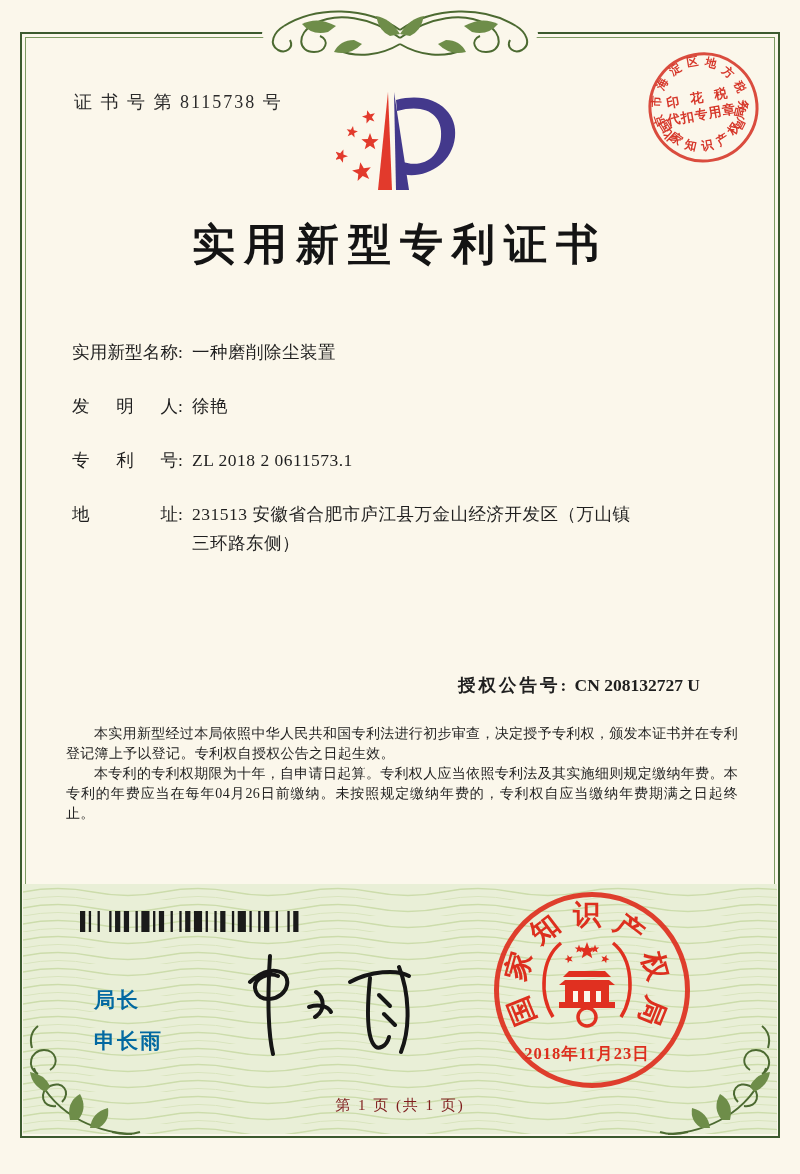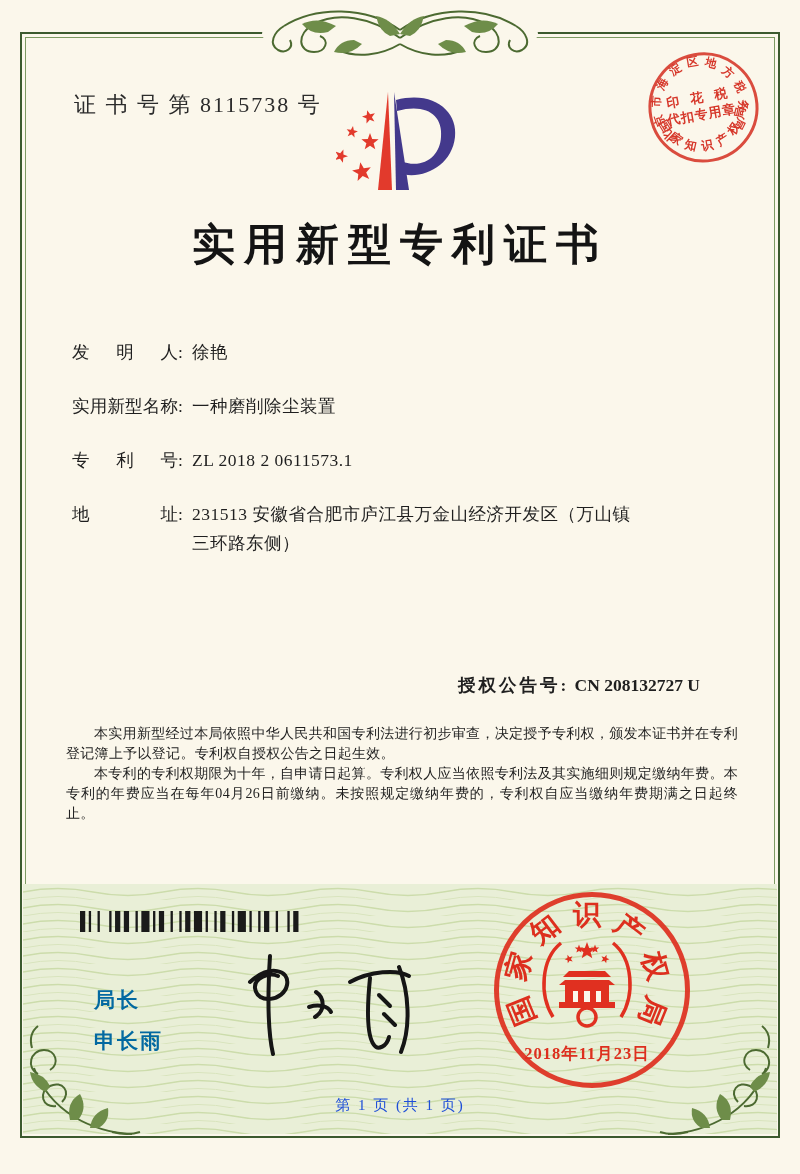--- a/index.html
+++ b/index.html
@@ -8,21 +8,21 @@
     background:#fbf7eb;
     font-family:"Liberation Serif","DejaVu Serif",serif;
     color:#1f1f1f;
     -webkit-font-smoothing:antialiased;
   }
   .frame-outer{position:absolute;left:20px;right:20px;top:32px;bottom:36px;border:2px solid #3c5a2e;}
   .frame-inner{position:absolute;left:3px;right:3px;top:3px;bottom:3px;border:1px solid #7d9a62;}
   .green-band{position:absolute;left:23px;right:23px;top:884px;bottom:40px;background:#e9efd7;overflow:hidden;}
   .green-band svg{display:block;}
 
-  .cert-no{position:absolute;left:74px;top:90px;font-size:22px;letter-spacing:2px;color:#2b2b2b;}
+  .cert-no{position:absolute;left:74px;top:90px;font-size:18px;letter-spacing:2px;color:#2b2b2b;}
   .doc-title{position:absolute;left:0;top:216px;width:100%;text-align:center;
     font-size:43px;font-weight:700;letter-spacing:9px;color:#141414;}
 
   .logo{position:absolute;left:336px;top:80px;}
 
   .tax-stamp{position:absolute;left:640px;top:45px;width:120px;height:120px;color:#d6382b;
     transform:rotate(-10deg);}
   .tax-stamp .ring-circle{position:absolute;left:8px;top:8px;width:104px;height:104px;border:3px solid #d6382b;border-radius:50%;opacity:.9;}
   .tax-stamp .center-text{position:absolute;left:0;width:100%;text-align:center;font-weight:700;}
   .tax-stamp .ct1{top:44px;font-size:13px;letter-spacing:4px;}
@@ -49,21 +49,21 @@
     font-size:21px;font-weight:600;color:#0369a1;}
   .director div{margin-bottom:13px;letter-spacing:2px;}
   .signature{position:absolute;left:212px;top:948px;}
 
   .seal{position:absolute;left:487px;top:885px;width:200px;height:200px;color:#dd2f1e;}
   .seal .seal-circle{position:absolute;left:7px;top:7px;width:186px;height:186px;border:5px solid #dd2f1e;border-radius:50%;opacity:.92;}
   .seal .emblem{position:absolute;left:50px;top:40px;}
   .seal .seal-date{position:absolute;left:0;top:158px;width:100%;text-align:center;
     font-size:16.5px;font-weight:600;letter-spacing:1px;}
 
-  .page-footer{position:absolute;left:0;top:1096px;width:100%;text-align:center;font-size:15px;letter-spacing:2px;color:#1d4ed8;}
+  .page-footer{position:absolute;left:0;top:1096px;width:100%;text-align:center;font-size:15px;letter-spacing:2px;color:#7f1d1d;}
 
   .ornament{position:absolute;}
   .orn-top{left:240px;top:4px;}
   .orn-bl{left:12px;top:1008px;}
   .orn-br{left:658px;top:1008px;transform:scaleX(-1);}
 </style>
 </head>
 <body>
 
 <div class="frame-outer">
@@ -168,25 +168,25 @@
       <span class="ring-ch" style="left: 60px; top: 101px; font-size: 12px; transform: translate(-50%, -50%) rotate(0deg);">识</span>
       <span class="ring-ch" style="left: 75.8001px; top: 97.8333px; font-size: 12px; transform: translate(-50%, -50%) rotate(-22.6667deg);">产</span>
       <span class="ring-ch" style="left: 89.1596px; top: 88.8222px; font-size: 12px; transform: translate(-50%, -50%) rotate(-45.3333deg);">权</span>
       <span class="ring-ch" style="left: 98.0145px; top: 75.3589px; font-size: 12px; transform: translate(-50%, -50%) rotate(-68deg);">局</span>
     </div>
 </div>
 
 <div class="doc-title">实用新型专利证书</div>
 
 <div class="fields">
-  <div class="field-row row-1">
+  <div class="field-row row-0">
+    <span class="f-label">实用新型名称</span><span class="f-colon">:</span><span class="f-value">一种磨削除尘装置</span>
+  </div>
+    <div class="field-row row-1">
     <span class="f-label">发明人</span><span class="f-colon">:</span><span class="f-value">徐艳</span>
-  </div>
-    <div class="field-row row-0">
-    <span class="f-label">实用新型名称</span><span class="f-colon">:</span><span class="f-value">一种磨削除尘装置</span>
   </div>
     <div class="field-row row-2">
     <span class="f-label">专利号</span><span class="f-colon">:</span><span class="f-value">ZL 2018 2 0611573.1</span>
   </div>
     <div class="field-row row-5">
     <span class="f-label">地址</span><span class="f-colon">:</span><span class="f-value">231513 安徽省合肥市庐江县万金山经济开发区（万山镇三环路东侧）</span>
   </div>
 </div>
 
 <div class="grant-no">

